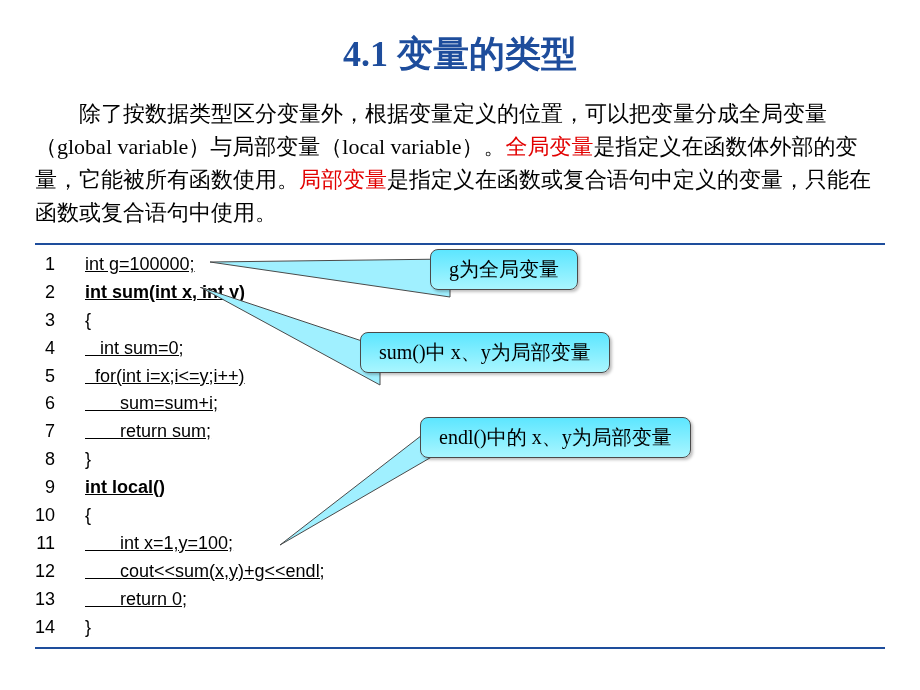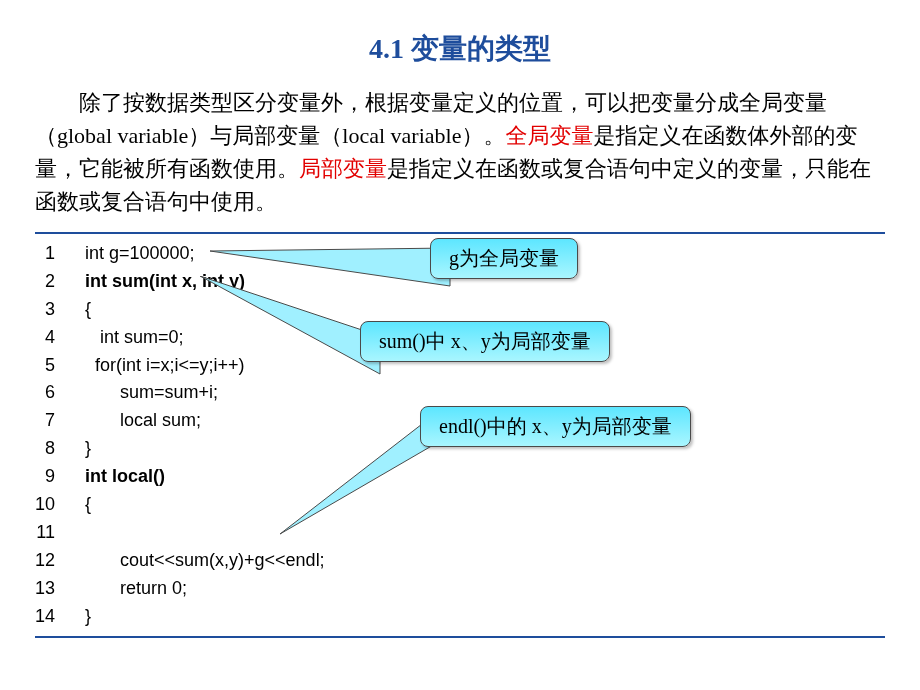--- a/index.html
+++ b/index.html
@@ -7,21 +7,21 @@
       width: 920px;
       height: 690px;
       background: #fff;
       font-family: "SimSun", serif;
       position: relative;
       overflow: hidden;
     }
     .title {
       text-align: center;
       color: #1e4d9c;
-      font-size: 28px;
+      font-size: 36px;
       font-weight: bold;
       margin-top: 30px;
       font-family: "SimSun", serif;
     }
     .paragraph {
       margin: 18px 35px 0 35px;
       font-size: 22px;
       line-height: 1.5;
       color: #000;
       text-indent: 2em;
@@ -43,20 +43,21 @@
       line-height: 1.55;
       color: #000;
     }
     .ln {
       width: 50px;
       text-align: right;
       padding-right: 30px;
     }
     .code {
       white-space: pre;
+      text-decoration: underline;
     }
     .bold { font-weight: bold; }
     .callout {
       position: absolute;
       background: linear-gradient(to bottom, #5de6ff, #a9f6ff);
       border: 1px solid #4a4a4a;
       border-radius: 8px;
       padding: 6px 18px;
       font-family: "Times New Roman", "SimSun", serif;
       font-size: 20px;
@@ -99,36 +100,37 @@
   <div class="code-line">
       <span class="ln">5</span>
       <span class="code">  for(int i=x;i&lt;=y;i++)</span>
     </div>
   <div class="code-line">
       <span class="ln">6</span>
       <span class="code">       sum=sum+i;</span>
     </div>
   <div class="code-line">
       <span class="ln">7</span>
-      <span class="code">       local sum;</span>
+      <span class="code">       return sum;</span>
     </div>
   <div class="code-line">
       <span class="ln">8</span>
       <span class="code">}</span>
     </div>
   <div class="code-line">
       <span class="ln">9</span>
       <span class="code bold">int local()</span>
     </div>
   <div class="code-line">
       <span class="ln">10</span>
       <span class="code">{</span>
     </div>
   <div class="code-line">
       <span class="ln">11</span>
+      <span class="code">       int x=1,y=100;</span>
     </div>
   <div class="code-line">
       <span class="ln">12</span>
       <span class="code">       cout&lt;&lt;sum(x,y)+g&lt;&lt;endl;</span>
     </div>
   <div class="code-line">
       <span class="ln">13</span>
       <span class="code">       return 0;</span>
     </div>
   <div class="code-line">

